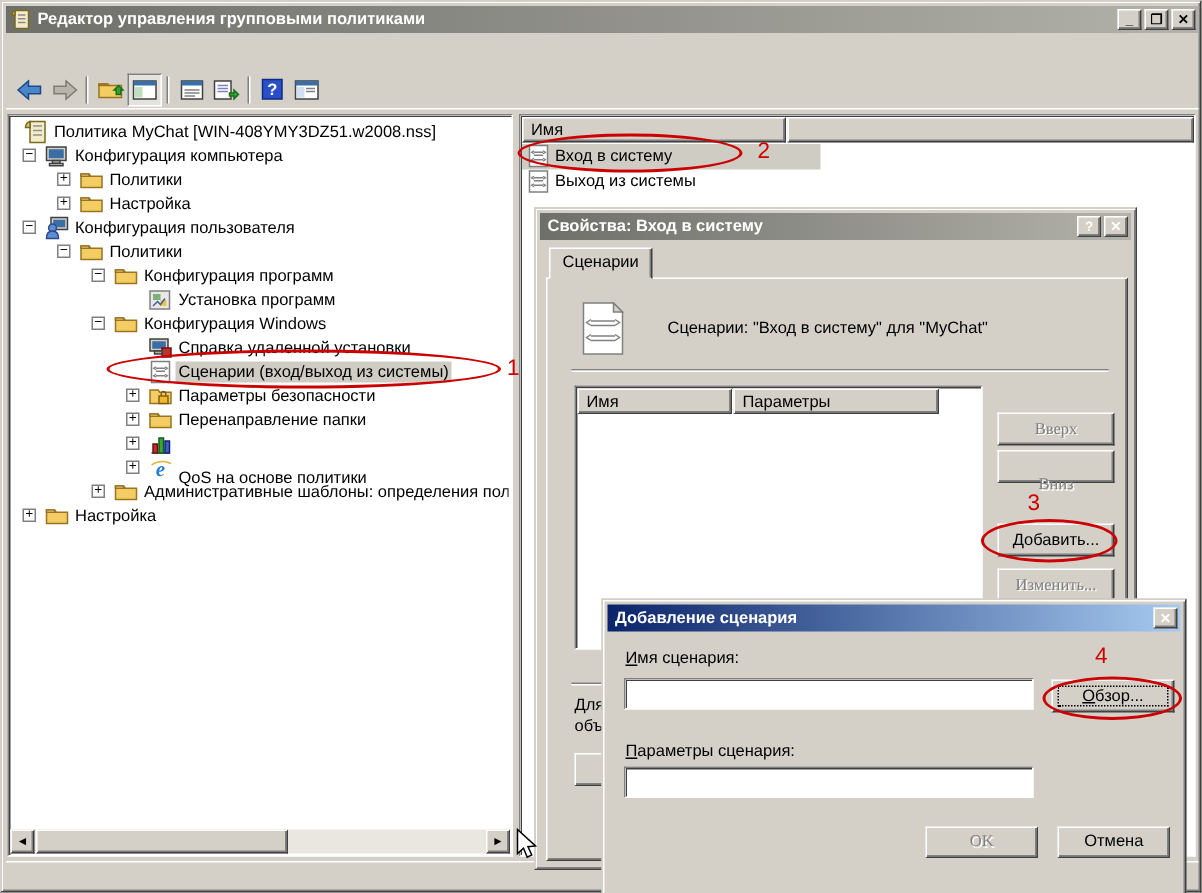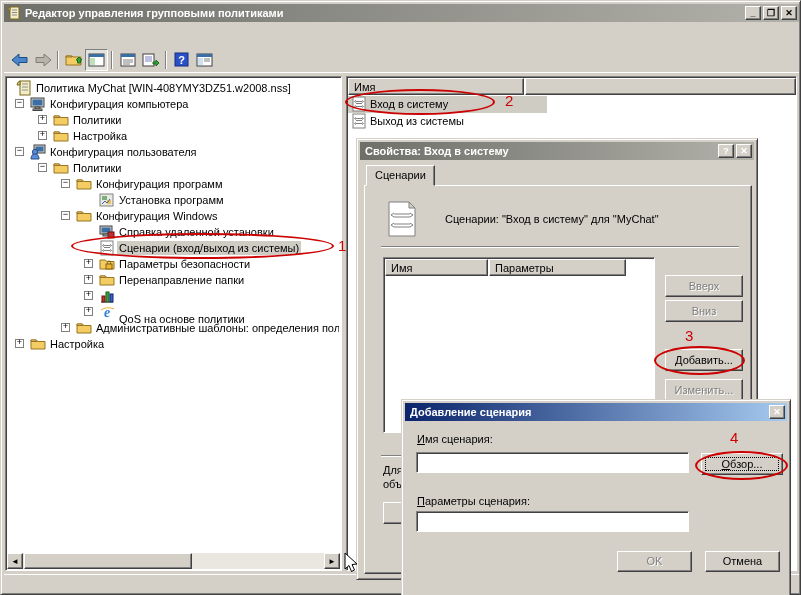--- a/index.html
+++ b/index.html
@@ -6,21 +6,21 @@
   html,body { width:801px; height:595px; overflow:hidden; }
   body { font-family:"Liberation Sans", sans-serif; font-size:11px; color:#000; }
 
   .screen { position:absolute; left:0; top:0; width:801px; height:595px;
     background:#d4d0c8;
     border:1px solid; border-color:#d4d0c8 #404040 #404040 #d4d0c8;
     box-shadow: inset 1px 1px 0 #fff, inset -1px -1px 0 #808080; }
   .btn { background:#d4d0c8; border:1px solid; border-color:#fff #404040 #404040 #fff;
          box-shadow: inset -1px -1px 0 #808080; font-family:"Liberation Sans",sans-serif;
          font-size:11px; text-align:center; position:absolute; cursor:default; }
-  .btn.disabled { color:#808080; text-shadow:1px 1px 0 #fff; }
+  .btn.disabled { color:#808080; text-shadow:1px 1px 0 #fff;font-family:Liberation Serif, serif; }
   .titlebtn { width:16px; height:14px; background:#d4d0c8; border:1px solid;
     border-color:#fff #404040 #404040 #fff; box-shadow:inset -1px -1px 0 #808080;
     font-size:9px; font-weight:bold; text-align:center; line-height:12px; position:relative; }
 
   
   .titlebar { position:absolute; left:3px; top:3px; width:795px; height:18px;
     background:linear-gradient(to right,#6f6f6a,#b2b2aa);
     display:flex; align-items:center; padding-left:3px; }
   .titlebar .title { color:#fff; font-weight:bold; margin-left:4px; }
   .titlebar .winbtns { position:absolute; right:2px; top:2px; display:flex; gap:2px; }
@@ -407,21 +407,21 @@
       <span class="field-label" style="left:80px; top:27px;">Сценарии: "Вход в систему" для "MyChat"</span>
 
       <div class="sepline" style="left:16px; top:60px; width:358px;"></div>
 
       <div class="lv" style="left:18px; top:71px; width:272px; height:176px;">
         <div class="lv-hdr" style="left:1px; width:103px;">Имя</div>
         <div class="lv-hdr" style="left:105px; width:137px;">Параметры</div>
       </div>
 
       <div class="btn disabled" style="left:300px; top:89px; width:78px; height:22px; padding-top:4px;">Вверх</div>
-      <div class="btn disabled" style="left:300px; top:114px; width:78px; height:22px; padding-top:4px;">Вниз</div>
+      <div class="btn disabled" style="left:300px; top:114px; width:78px; height:22px; padding-top:16px;">Вниз</div>
       <div class="btn" style="left:300px; top:163px; width:78px; height:22px; padding-top:4px;">Добавить...</div>
       <div class="btn disabled" style="left:300px; top:193px; width:78px; height:22px; padding-top:4px;">Изменить...</div>
 
       <div class="sepline" style="left:16px; top:269px; width:358px;"></div>
 
       <div class="field-label" style="left:18px; top:278px;">Для просмотра файлов сценариев, хранящихся в данном</div>
       <div class="field-label" style="left:18px; top:292px;">объекте групповой политики, нажмите кнопку:</div>
 
       <div class="btn" style="left:18px; top:316px; width:130px; height:22px; padding-top:4px; overflow:hidden; white-space:nowrap;">Показать файлы...</div>
     </div>

